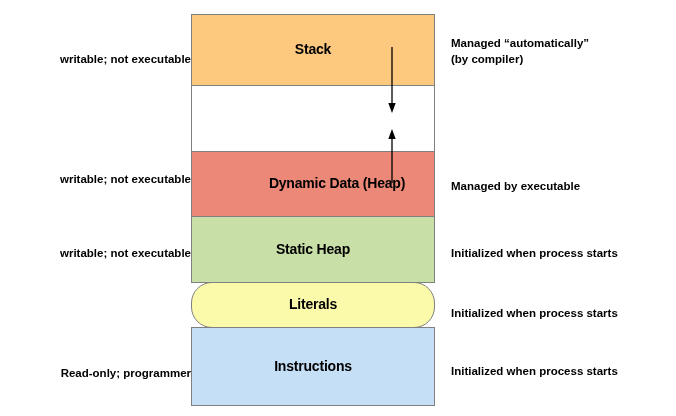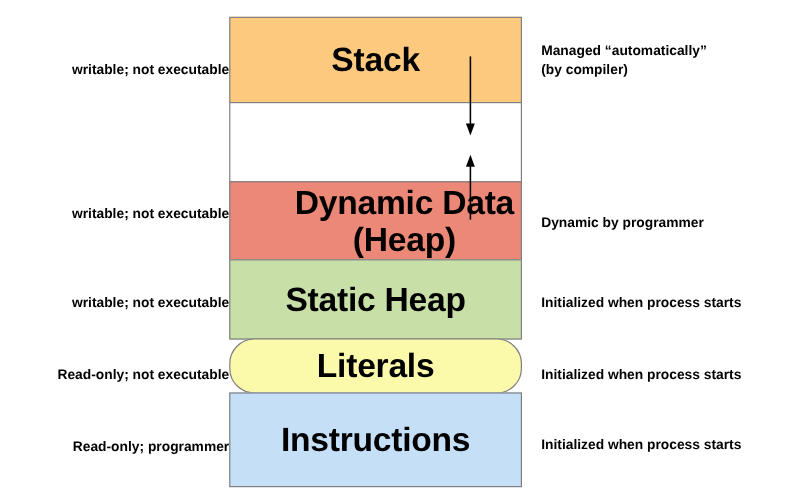--- a/index.html
+++ b/index.html
@@ -38,21 +38,21 @@
     width: 244px;
     box-sizing: border-box;
     border: 1px solid #808080;
     display: flex;
     align-items: center;
     justify-content: center;
     text-align: center;
   }
 
   .mem-label {
-    font-size: 28px;
+    font-size: 14px;
     font-weight: bold;
     color: #000000;
     line-height: 1.12;
     letter-spacing: -0.2px;
   }
 
   .blk-stack  { top: 0px;   height: 72px;  background: #fcc97f; }
   .blk-gap    { top: 71px;  height: 67px;  background: #ffffff; }
   .blk-heap   { top: 137px; height: 66px;  background: #ec8877; padding-left: 48px; }
   .blk-static { top: 202px; height: 67px;  background: #c8dfa8; }
@@ -114,21 +114,20 @@
 
 <div id="diagram">
 
   <div class="left-col">
     <div class="side-note left-note" style="top:52px;">writable; not executable</div>
 
     <div class="side-note left-note" style="top:172px;">writable; not executable</div>
 
     <div class="side-note left-note" style="top:246px;">writable; not executable</div>
 
-    <div class="side-note left-note" style="top:306px;">Read-only; not executable</div>
 
     <div class="side-note left-note" style="top:366px;">Read-only; programmer</div>
   </div>
 
   <div class="mem-column">
 
     <div class="mem-block blk-stack">
       <span class="mem-label">Stack</span>
     </div>
 
@@ -164,21 +163,21 @@
     <g>
       <line x1="12" y1="138" x2="12" y2="92" stroke="#000000" stroke-width="1.3"></line>
       <polygon points="12,84 8.3,94 15.7,94" fill="#000000"></polygon>
     </g>
   </svg>
 
   <div class="right-col">
     <div class="side-note right-note" style="top:36px;">Managed “automatically”
 (by compiler)</div>
 
-    <div class="side-note right-note" style="top:179px;">Dynamic by programmer</div>
+    <div class="side-note right-note" style="top:179px;">Managed by executable</div>
 
     <div class="side-note right-note" style="top:246px;">Initialized when process starts</div>
 
     <div class="side-note right-note" style="top:306px;">Initialized when process starts</div>
 
     <div class="side-note right-note" style="top:364px;">Initialized when process starts</div>
   </div>
 
 </div>
 

